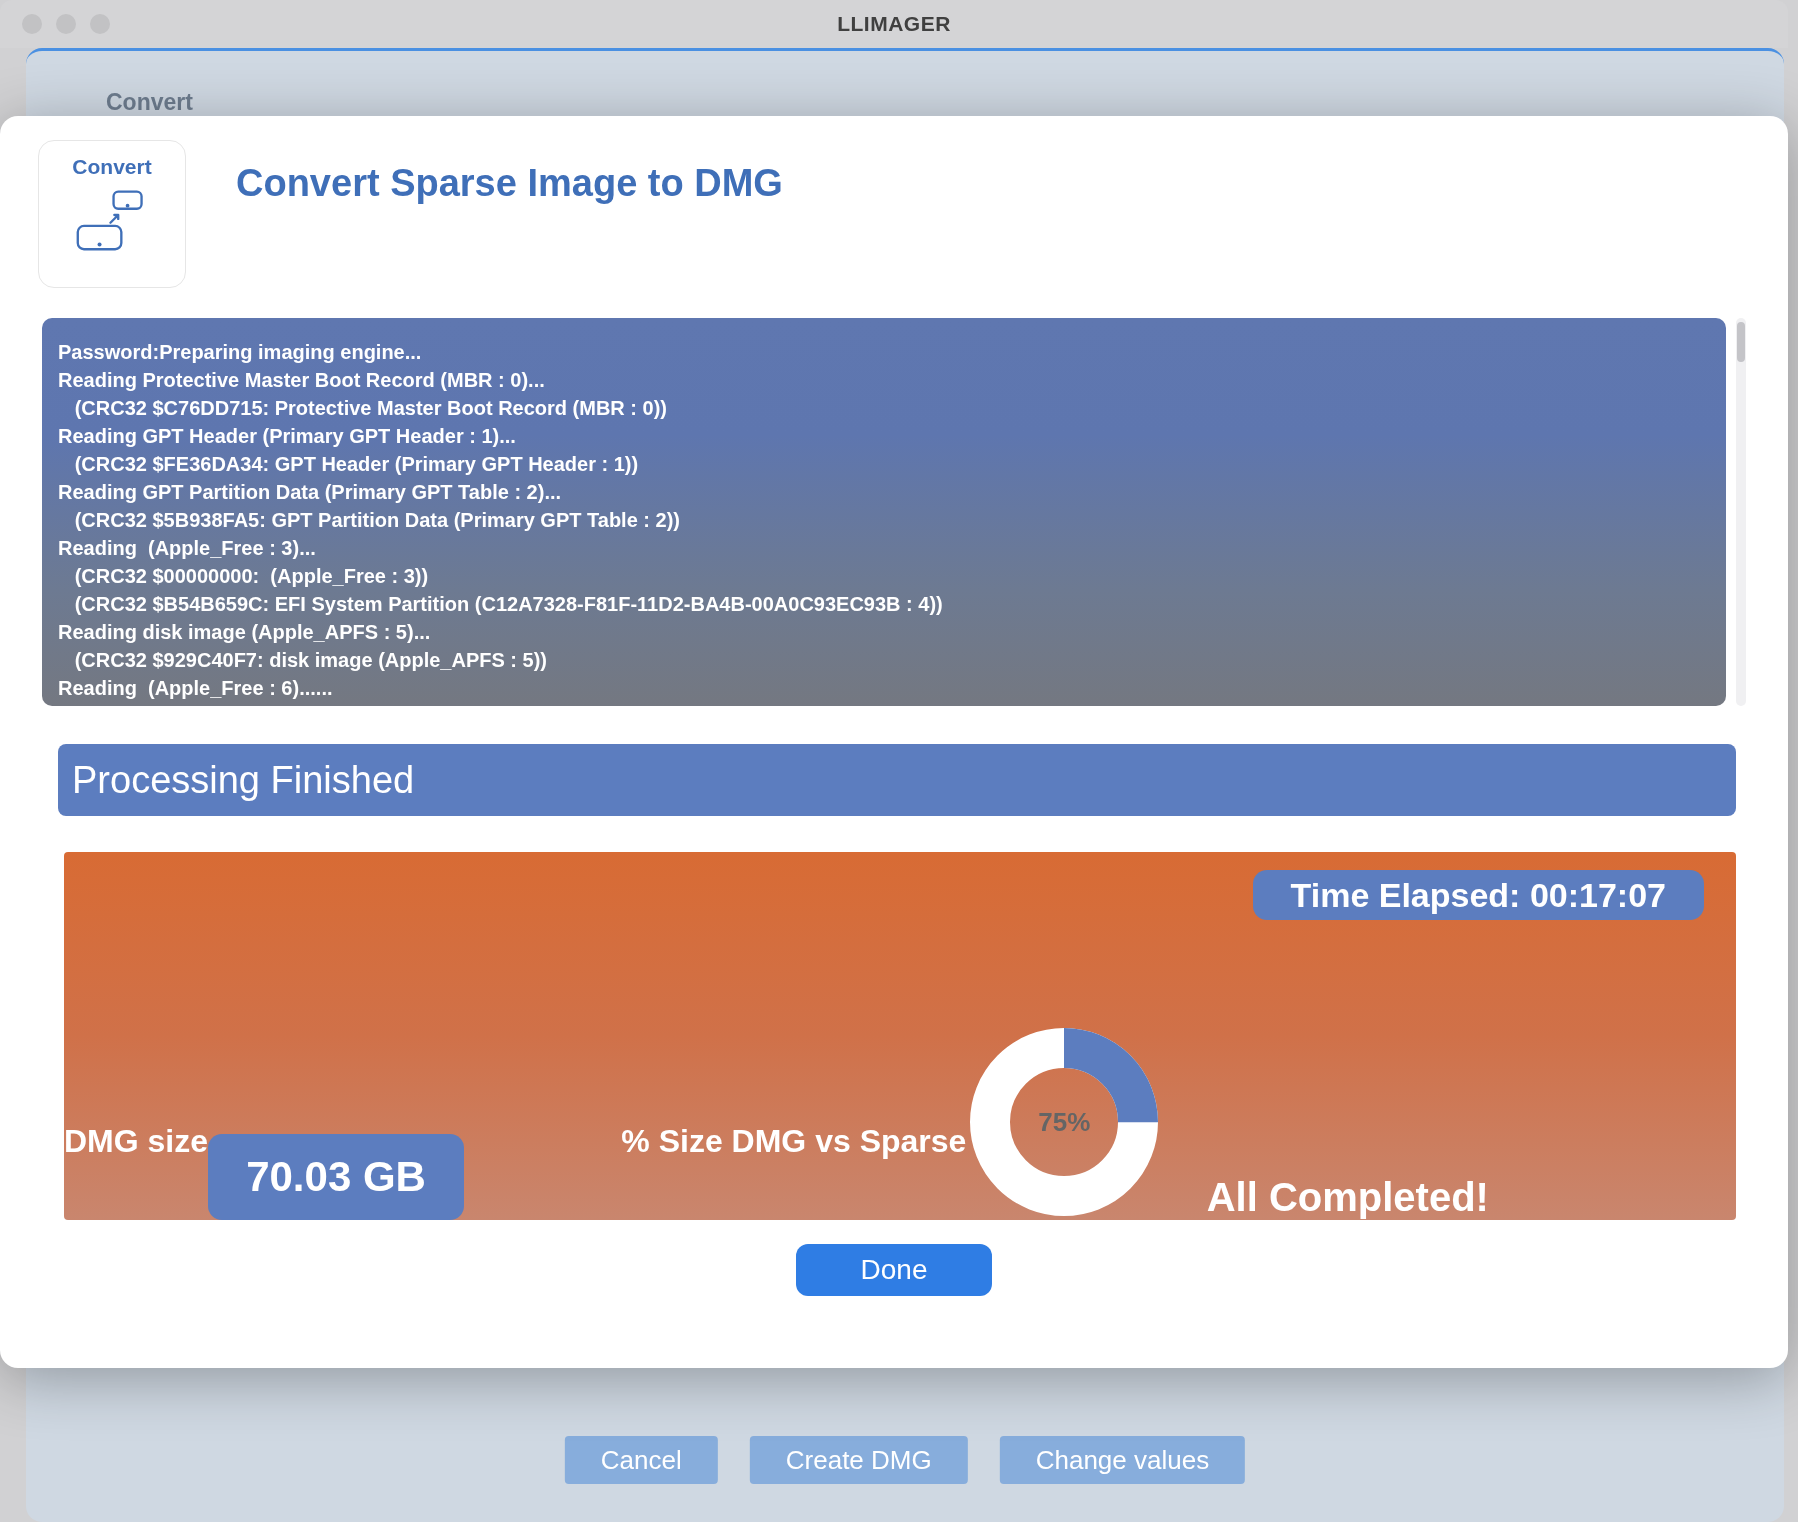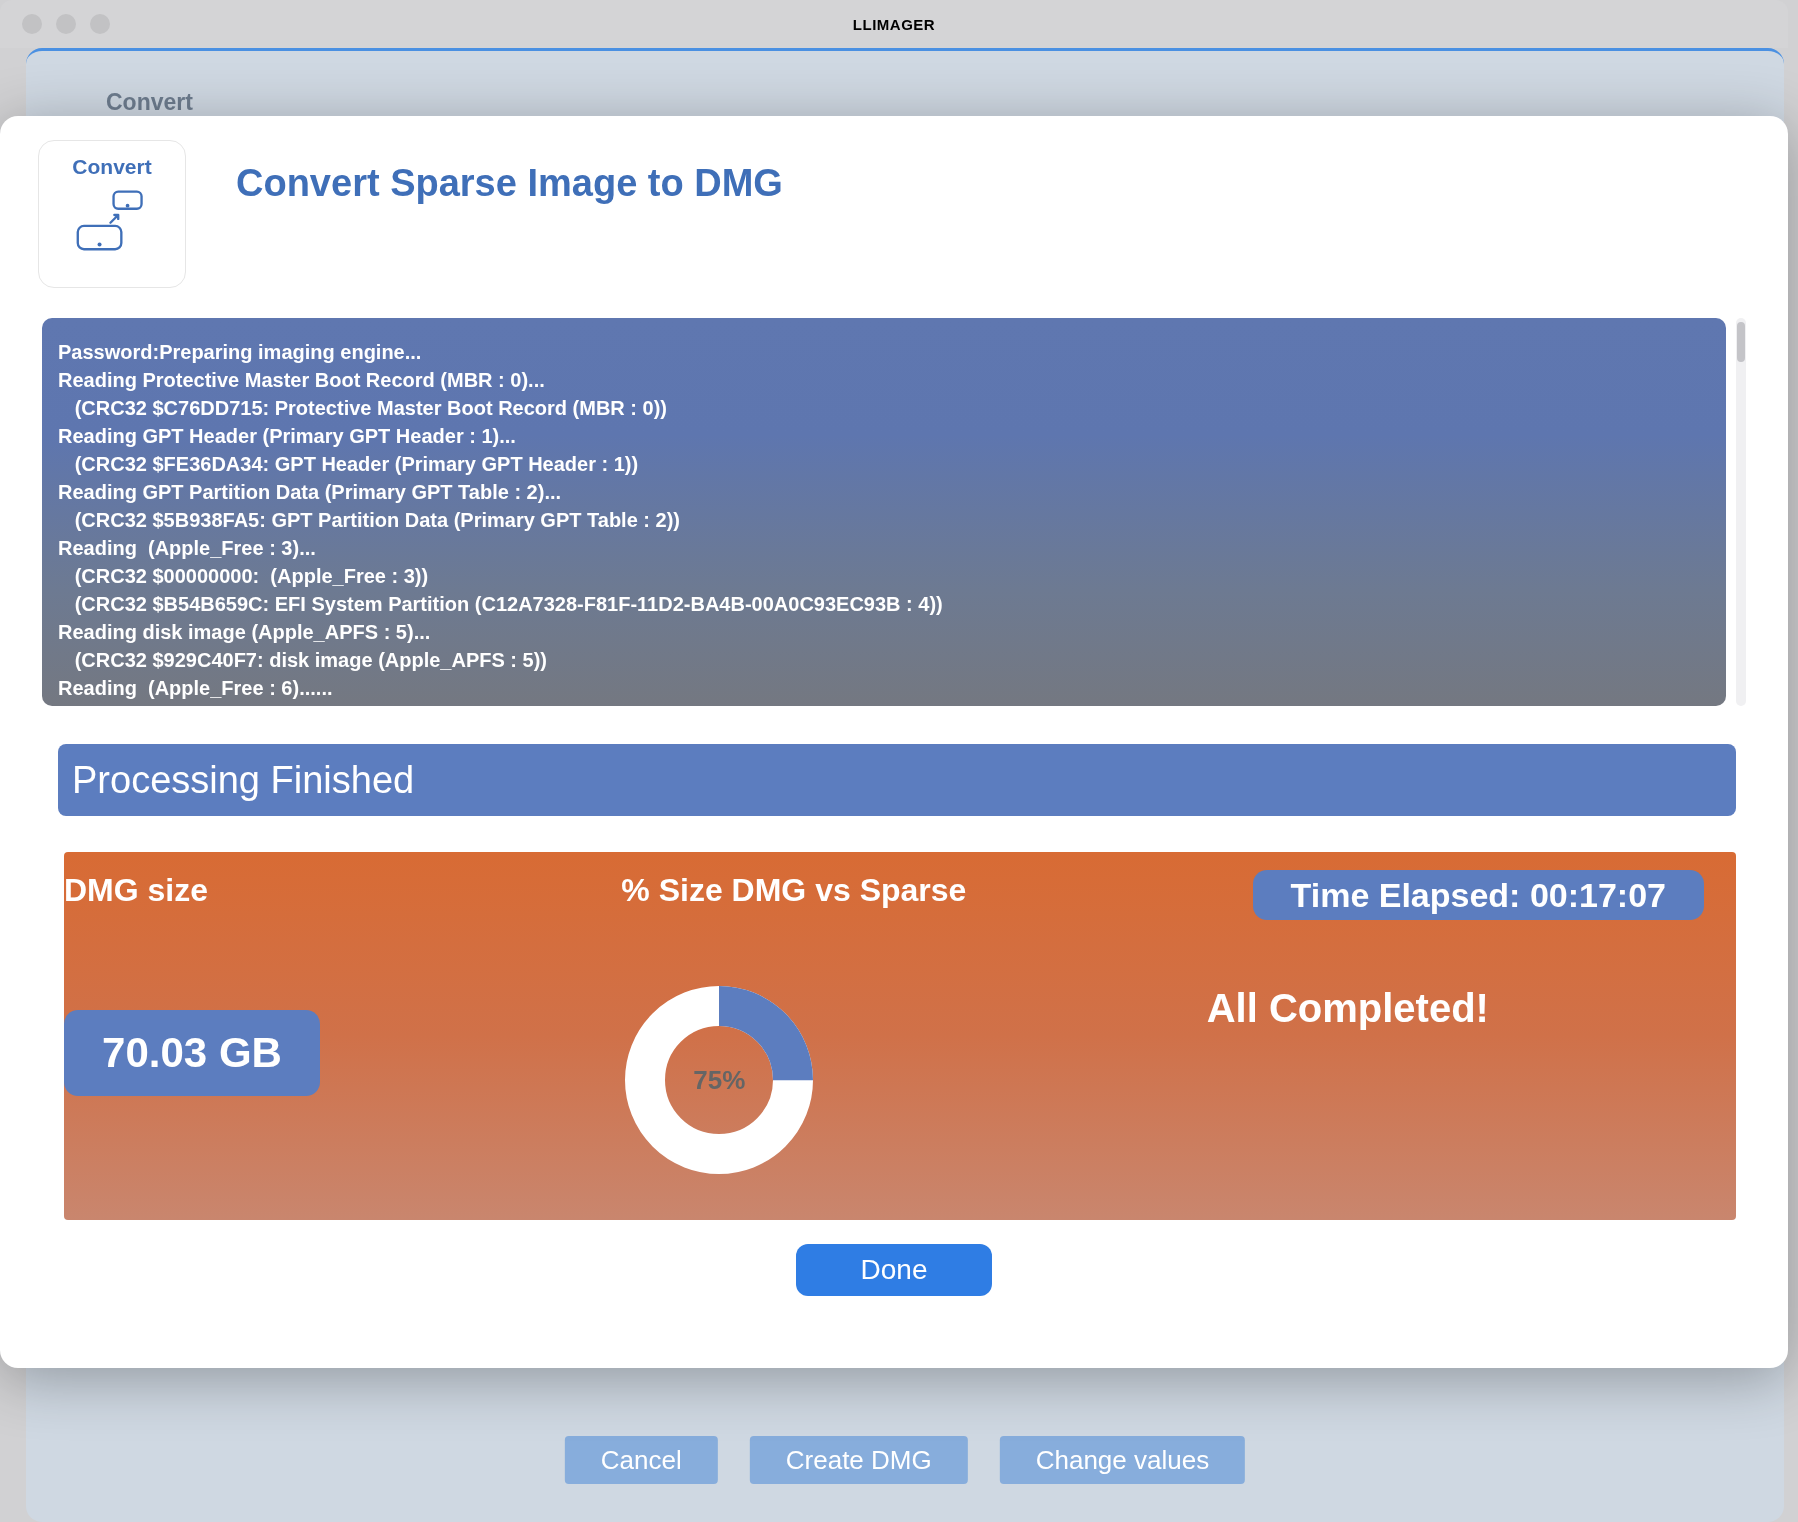--- a/index.html
+++ b/index.html
@@ -42,23 +42,23 @@
     }
 
     .traffic-light {
       width: 20px;
       height: 20px;
       border-radius: 50%;
       background: #c2c2c4;
     }
 
     .window-title {
-      font-size: 15px;
-      font-weight: 600;
-      color: #000000;
+      font-size: 21px;
+      font-weight: 600;
+      color: #404040;
       letter-spacing: 0.5px;
     }
 
     
     .bg-panel {
       position: absolute;
       top: 48px;
       left: 26px;
       right: 14px;
       bottom: 0;
@@ -194,24 +194,22 @@
       background: linear-gradient(180deg, #d86b34 0%, #d07149 50%, #c9866e 100%);
       border-radius: 4px;
       display: grid;
       grid-template-columns: 1fr 1fr 1fr;
       position: relative;
       padding-top: 20px;
     }
 
     .stats-col {
       display: flex;
-      flex-direction: column;
-      align-items: flex-start;
-      color: #fff;
-      gap: 13px;
+      align-items: flex-end;
+      color: #fff;
     }
 
     .stats-label {
       font-size: 32px;
       font-weight: 600;
       margin-bottom: 60px;
     }
 
     .dmg-size-badge {
       min-width: 256px;

